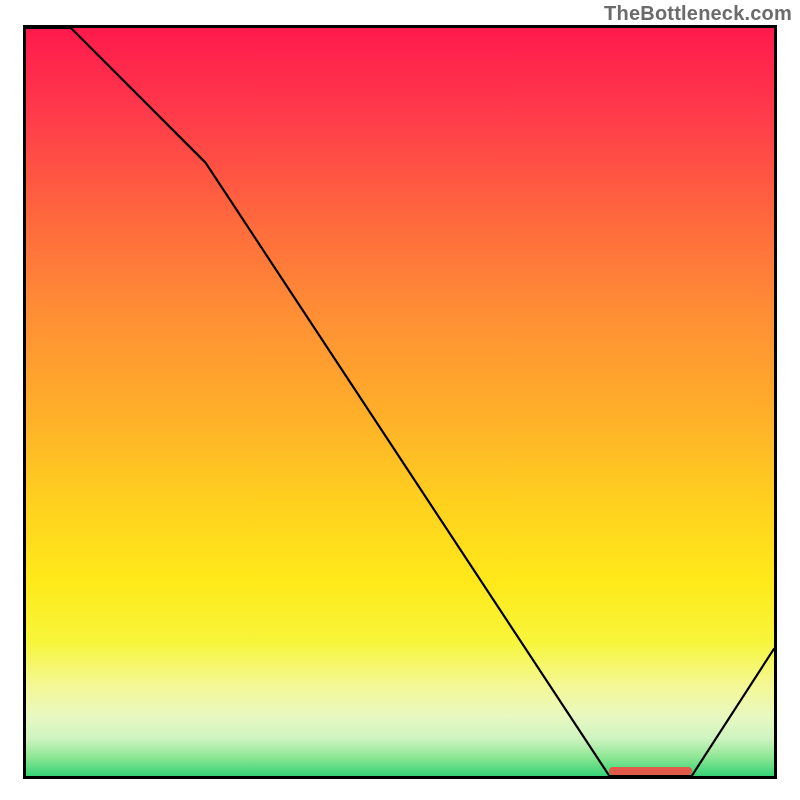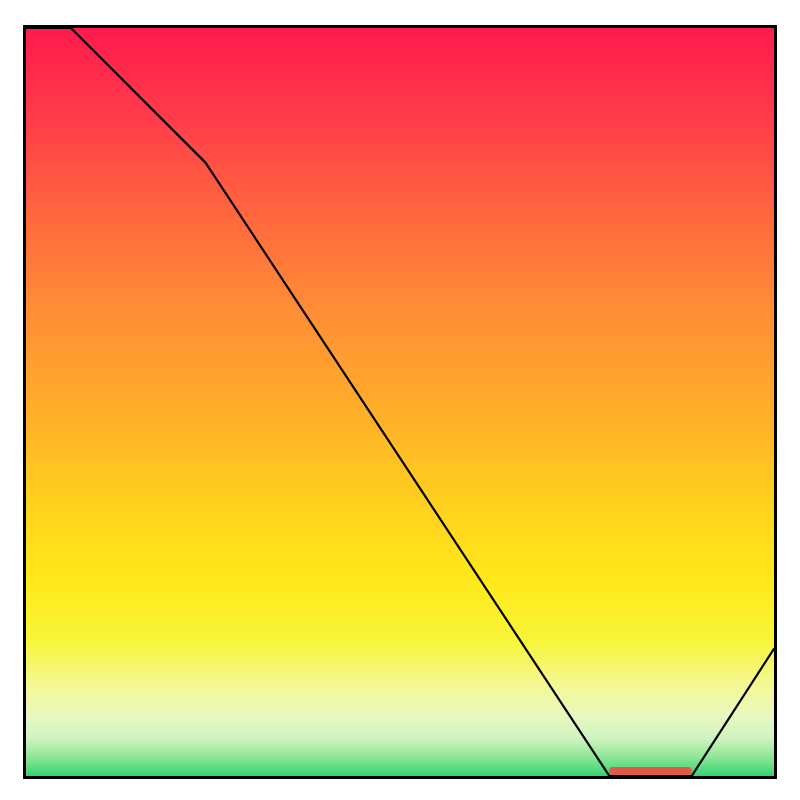--- a/index.html
+++ b/index.html
@@ -76,20 +76,21 @@
     border-radius: 4px;
     background: #e05a4a;
     bottom: 1px;
   }
 </style>
 </head>
 <body>
 
 <div class="wrap">
 
+  <div class="attribution">TheBottleneck.com</div>
 
   <div class="plot-frame">
     <div class="gradient"></div>
 
     <svg class="curve-svg" viewBox="0 0 748 748" preserveAspectRatio="none">
       <path class="curve-path" d="M 0.0 0.0 L 44.9 0.0 L 179.5 134.6 L 583.4 748.0 L 620.8 748.0 L 665.7 748.0 L 748.0 620.8"></path>
     </svg>
 
     <div class="marker" style="left: 583.44px; width: 82.28px;"></div>
   </div>

